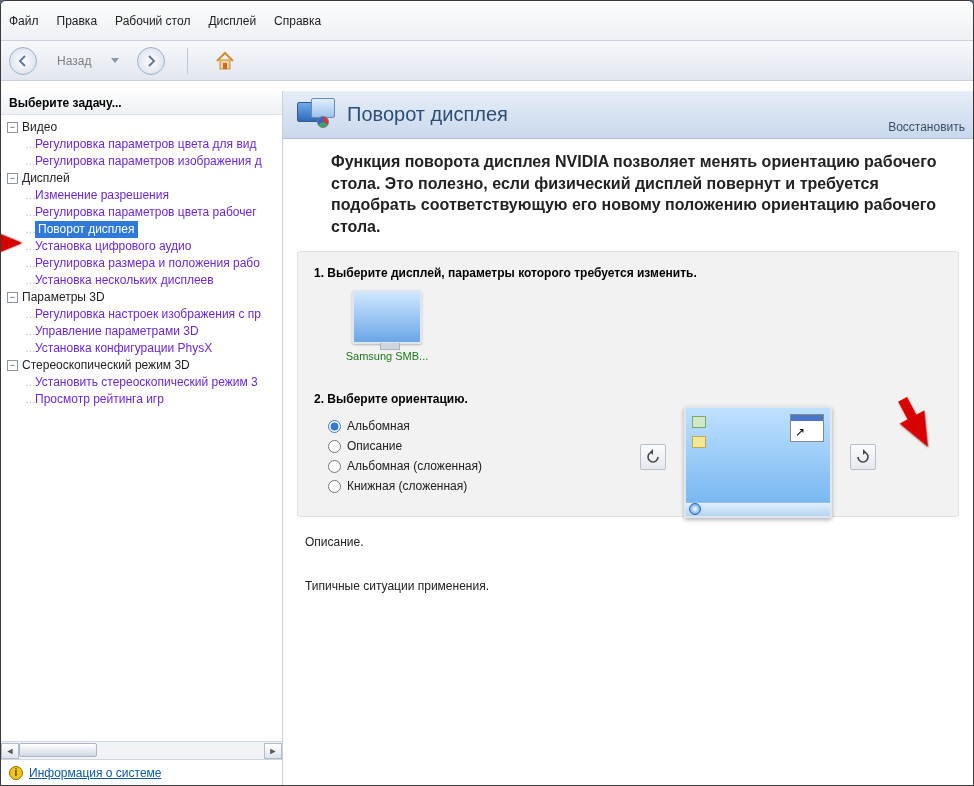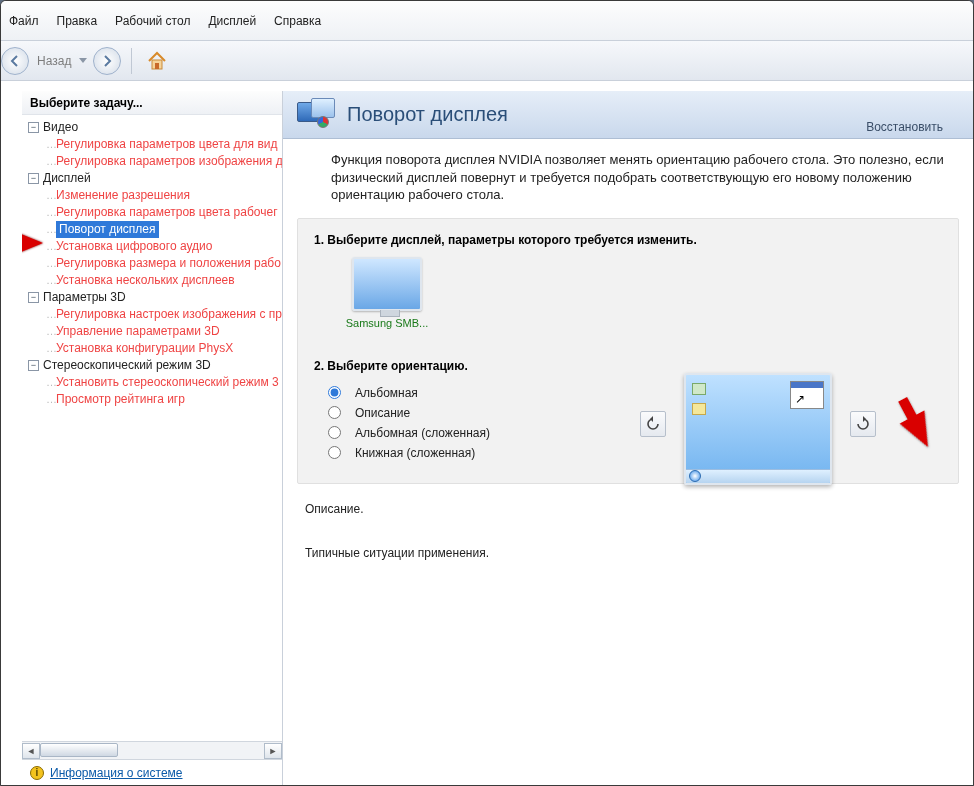--- a/index.html
+++ b/index.html
@@ -12,38 +12,38 @@
 .titlebar .nv-icon::after { content: ""; position: absolute; left: 3px; top: 3px; width: 8px; height: 8px; border: 2px solid #cde29a; border-radius: 50%; }
 .titlebar .title { font-size: 12px; color: #222; }
 .winbtns { position: absolute; right: 4px; top: 0; display: flex; }
 .winbtns .wb { width: 34px; height: 20px; margin-left: 2px; border: 1px solid #6a7a90; border-top: none; border-radius: 0 0 3px 3px; display: flex; align-items: center; justify-content: center; font-size: 11px; color: #333; background: linear-gradient(#eef3fa,#c7d4e6); }
 .winbtns .wb.close { background: linear-gradient(#e07870,#c23b2e); color: #fff; border-color: #8a2a22; width: 48px; }
 .winbtns .wb svg { width: 12px; height: 10px; }
 
 .menubar { height: 40px; background: linear-gradient(#fdfdfd,#eef1f5); border-bottom: 1px solid #c9d0da; display: flex; align-items: center; padding-left: 8px; }
 .menubar .mi { font-size: 12px; color: #222; margin-right: 18px; cursor: default; }
 
-.toolbar { height: 40px; background: linear-gradient(#f6f8fb,#e2e7ef); border-bottom: 1px solid #c9d0da; display: flex; align-items: center; gap: 4px; }
+.toolbar { height: 40px; background: linear-gradient(#f6f8fb,#e2e7ef); border-bottom: 1px solid #c9d0da; display: flex; align-items: center; padding-left: 8px; gap: 16px; }
 .navbtn { width: 28px; height: 28px; border-radius: 50%; background: radial-gradient(#fff,#d2dbe7); border: 1px solid #9fb2cc; display: flex; align-items: center; justify-content: center; }
 .navbtn svg { width: 14px; height: 14px; }
 .back-label { font-size: 12px; color: #7d7d7d; margin: 0 4px; }
 .dd-caret { width: 10px; height: 28px; display: flex; align-items: center; }
 .tb-sep { width: 1px; height: 26px; background: #c0c8d4; margin: 0 6px; }
 .homebtn { width: 30px; height: 28px; display: flex; align-items: center; justify-content: center; }
 .homebtn svg { width: 22px; height: 22px; }
 
 .body-row { position: absolute; top: 90px; left: 0; right: 0; bottom: 0; display: flex; }
 
-.sidebar { width: 282px; border-right: 1px solid #c9d0da; background: #fff; display: flex; flex-direction: column; position: relative; padding-left: 21px; }
+.sidebar { width: 282px; border-right: 1px solid #c9d0da; background: #fff; display: flex; flex-direction: column; position: relative; }
 .sidebar-head { font-size: 12px; font-weight: bold; padding: 5px 8px 4px; background: linear-gradient(#fdfdfd,#eef1f5); border-bottom: 1px solid #e0e4ea; }
 .tree { flex: 1; overflow: hidden; padding: 4px 0 0 6px; font-size: 12px; white-space: nowrap; position: relative; }
 .node { line-height: 17px; }
 .node .row { display: flex; align-items: center; height: 17px; }
 .tgl { width: 11px; height: 11px; border: 1px solid #8a96a6; background: #fff; display: inline-flex; align-items: center; justify-content: center; font-size: 9px; line-height: 1; color: #3a4a5a; margin-right: 4px; }
-.link { color: #ef4444; cursor: pointer; }
+.link { color: #6d28d9; cursor: pointer; }
 .label-plain { color: #222; }
 .sel { background: #2f79d9; color: #fff; padding: 0 3px; }
 .children { margin-left: 18px; }
 .children .row::before { content: "…"; color:#bbb; margin-right:1px; font-size:11px; letter-spacing:-2px; }
 .red-arrow { position: absolute; left: -1px; top: 119px; width: 0; height: 0; border-left: 22px solid #d90000; border-top: 9px solid transparent; border-bottom: 9px solid transparent; filter: drop-shadow(0 0 1px #700); z-index: 5; }
 .red-arrow::before { content:""; position:absolute; left:-22px; top:-3px; width:10px; height:6px; background:#d90000; }
 
 .hscroll { height: 18px; border-top: 1px solid #d0d6de; background: #f1f3f6; display: flex; align-items: center; }
 .hscroll .arr { width: 18px; height: 16px; background: linear-gradient(#fff,#dfe5ec); border: 1px solid #b0bcca; display:flex; align-items:center; justify-content:center; font-size:9px; color:#555; }
 .hscroll .track { flex:1; height:16px; position:relative; }
@@ -53,34 +53,34 @@
 .sysinfo .ic { width:14px; height:14px; background:#f3c31e; border:1px solid #8a6a00; border-radius:50%; display:flex; align-items:center; justify-content:center; font-size:10px; color:#5a4600; font-weight:bold; }
 .sysinfo a { color:#0a5aa8; text-decoration: underline; }
 
 .content { flex:1; position:relative; background:#fff; overflow:hidden; }
 .hdr-band { height: 48px; background: linear-gradient(#e6eef8,#c9d8ec); border-bottom:1px solid #aebed4; display:flex; align-items:center; padding-left:14px; position:relative; }
 .hdr-band .hicon { width:40px; height:34px; margin-right:10px; position:relative; }
 .hdr-band .hicon .m1 { position:absolute; left:0; top:4px; width:24px; height:20px; background:linear-gradient(#6fa9e8,#2f6ab8); border:1px solid #3a5a88; border-radius:2px; }
 .hdr-band .hicon .m2 { position:absolute; left:14px; top:0; width:24px; height:20px; background:linear-gradient(#dff0ff,#9cc2ec); border:1px solid #6a8ab8; border-radius:2px; }
 .hdr-band .hicon .dot3 { position:absolute; left:20px; top:18px; width:12px; height:12px; border-radius:50%; background: conic-gradient(#d33 0 120deg,#3a6 120deg 240deg,#36d 240deg 360deg); border:1px solid #777; }
 .hdr-band h1 { font-size: 20px; color:#2a4e78; font-weight:normal; }
-.restore { position:absolute; right:30px; bottom:4px; font-size:12px; color:#3a4e68; }
-
-.desc { font-size:13px; color:#222; padding: 12px 24px 14px 48px; line-height:1.35; }
+.restore { position:absolute; right:8px; bottom:4px; font-size:12px; color:#3a4e68; }
+
+.desc { font-size:16px; color:#222; padding: 12px 24px 14px 48px; line-height:1.35;font-weight:bold; }
 
 .panel { margin: 0 14px; background:#f2f2f2; border:1px solid #e0e0e0; border-radius:2px; padding: 14px 16px 20px; }
 .step-title { font-size:12px; font-weight:bold; margin-bottom:10px; }
 .disp-item { display:inline-block; text-align:center; width:110px; margin-left:18px; }
 .disp-item .mon { width:70px; height:54px; margin:0 auto 6px; background:linear-gradient(#cfe7ff,#6aa7e6); border:2px solid #dfe6ee; border-radius:3px; position:relative; box-shadow:0 1px 2px rgba(0,0,0,.25); }
 .disp-item .mon::after { content:""; position:absolute; left:26px; bottom:-8px; width:18px; height:6px; background:#cfd6de; border:1px solid #aab2bc; border-top:none; }
 .disp-item .cap { font-size:11px; color:#1a7a1a; }
 
 .step2 { margin-top:28px; display:flex; align-items:flex-start; position:relative; }
 .radios { margin-left:14px; margin-top:6px; }
-.radios label { display:flex; align-items:center; font-size:12px; color:#222; height:20px; gap:14px; }
+.radios label { display:flex; align-items:center; font-size:12px; color:#222; height:20px; gap:6px; }
 .radios input { accent-color:#2f79d9; }
 
 .rotbtn { width:26px; height:26px; background:linear-gradient(#fafbfc,#e5e9ef); border:1px solid #b6bfcb; border-radius:2px; display:flex; align-items:center; justify-content:center; position:absolute; }
 .rotbtn svg { width:16px; height:16px; }
 .rot-left { left:326px; top:52px; }
 .rot-right { left:536px; top:52px; }
 
 .preview { position:absolute; left:370px; top:14px; width:148px; height:112px; border:2px solid #dfe6ee; background:linear-gradient(#bfe1ff,#6fb2ef); border-radius:3px; box-shadow:0 2px 4px rgba(0,0,0,.3); overflow:hidden; }
 .preview .tb { position:absolute; left:0; bottom:0; width:100%; height:14px; background:linear-gradient(#dff0ff,#b6d4f0); border-top:1px solid #9cbde0; }
 .preview .start { position:absolute; left:3px; bottom:1px; width:12px; height:12px; border-radius:50%; background:radial-gradient(#fff,#3a8ee8); border:1px solid #2a6ab0; }

